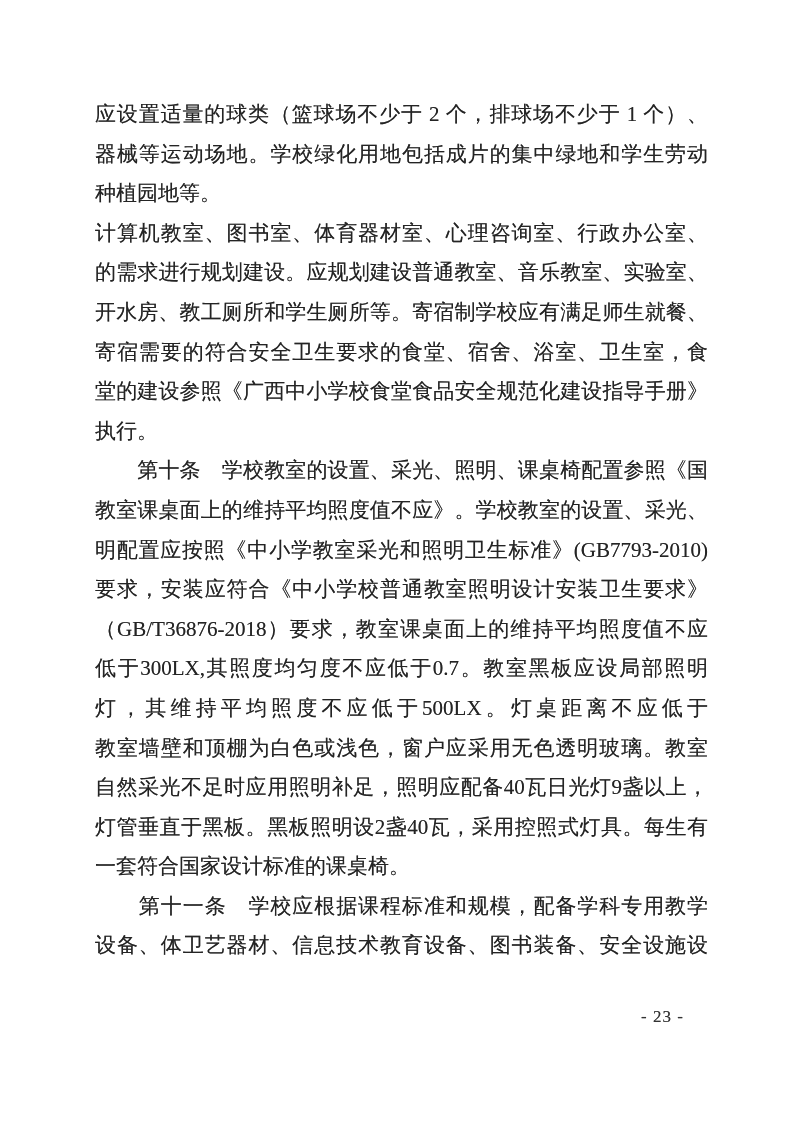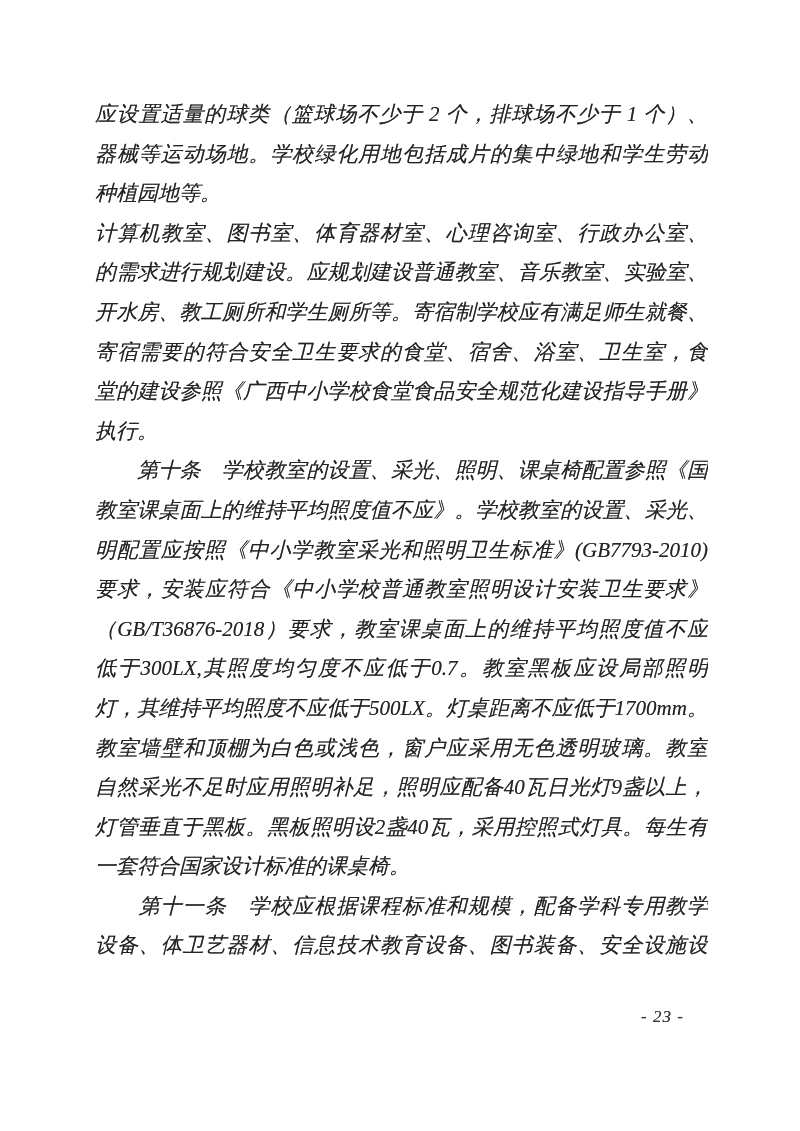--- a/index.html
+++ b/index.html
@@ -8,21 +8,20 @@
     height: 1131px;
     background: #ffffff;
     font-family: "Liberation Serif", serif;
   }
   .sheet {
     position: relative;
     width: 800px;
     height: 1131px;
     background: #ffffff;
     overflow: hidden;
-    font-style: italic;
   }
   .textblock {
     position: absolute;
     left: 95px;
     top: 95px;
     width: 613px;
     color: #242424;
   }
   .line {
     font-size: 21px;

